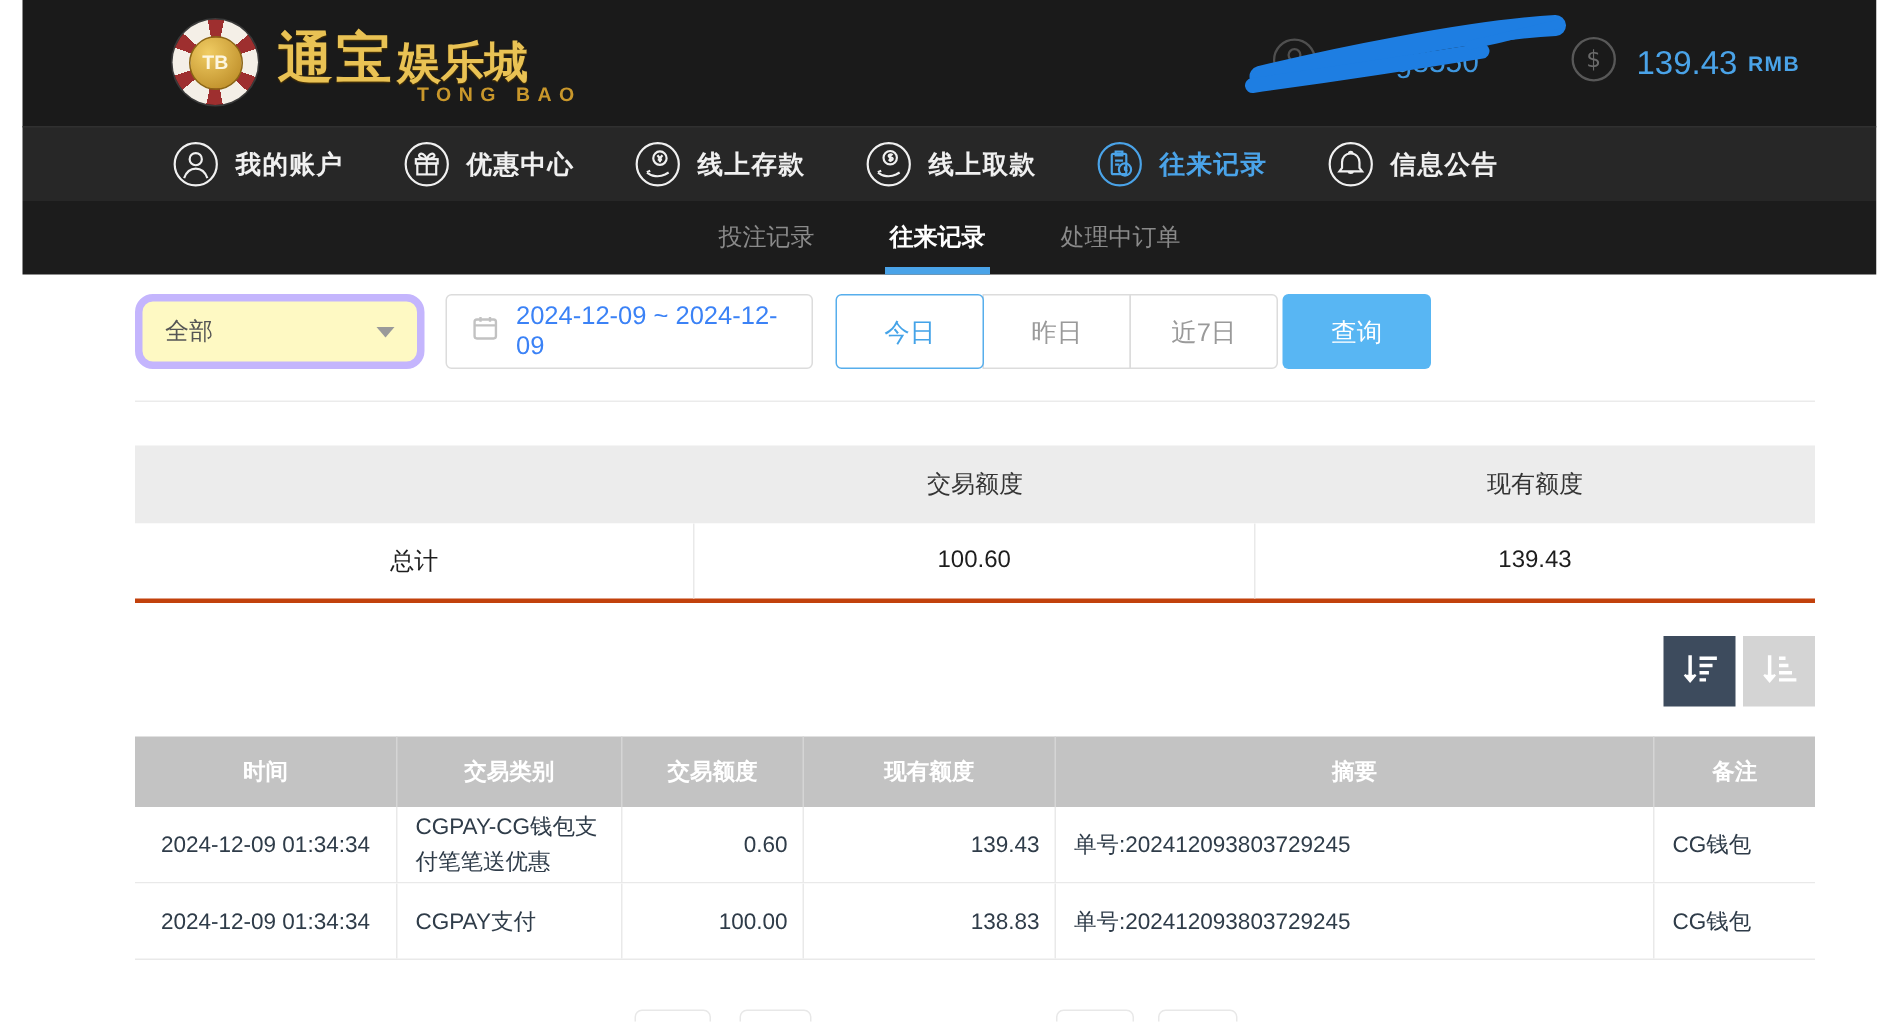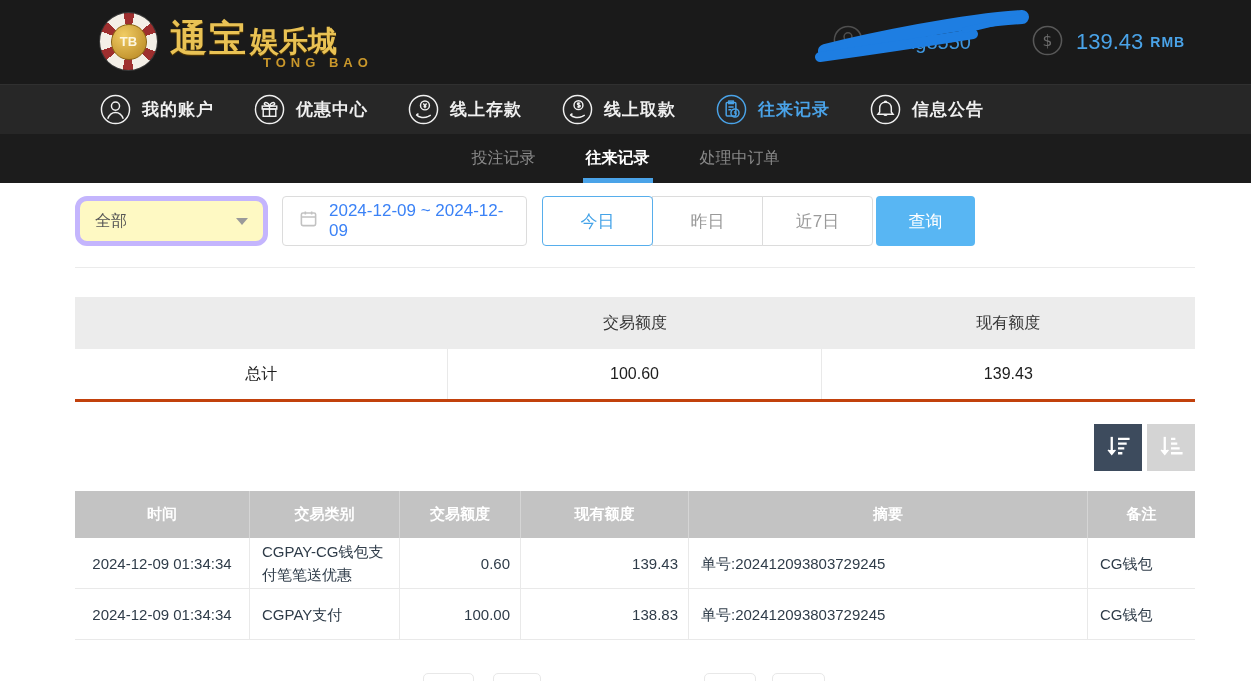--- a/index.html
+++ b/index.html
@@ -1,17 +1,17 @@
 <!DOCTYPE html>
 <html><head>
 <meta charset="utf-8">
 <style>
   * { margin:0; padding:0; box-sizing:border-box; }
   body { font-family:"Liberation Sans","DejaVu Sans",sans-serif; background:#fff; }
-  .page { position:relative; width:1251px; height:681px; overflow:hidden; background:#fff; }
+  .page { position:relative; width:1251px; height:681px; overflow:hidden; background:#fff;padding-left:15px; }
 
   
   .top-header { position:relative; height:84px; background:#1a1a1a; }
   .logo { position:absolute; left:100px; top:13px; display:flex; align-items:center; }
   .chip { width:57px; height:57px; border-radius:50%;
           background:repeating-conic-gradient(from -10deg,#9e2f2f 0 22deg,#f4efe7 22deg 60deg);
           box-shadow:0 0 0 1px #3a3a3a; display:flex; align-items:center; justify-content:center; }
   .chip-core { width:36px; height:36px; border-radius:50%;
                background:radial-gradient(circle at 35% 30%,#f0cc63,#b5831f);
                border:1px solid #8a6414; color:#fdf6df; font-size:13px; font-weight:bold;
@@ -52,21 +52,21 @@
   .filter-row { margin-top:13px; height:50px; display:flex; align-items:stretch; }
   .select-box { width:193px; border:5px solid #c4b5fd; border-radius:12px; display:flex;
                 align-items:center; justify-content:space-between; padding:0 15px;
                 font-size:16px; color:#555; cursor:pointer; background:#fef9c3; }
   .caret-down { width:0; height:0; border-left:6px solid transparent; border-right:6px solid transparent;
                 border-top:7px solid #9a9a9a; }
   .date-box { margin-left:14px; width:245px; border:1px solid #dcdcdc; border-radius:4px;
               display:flex; align-items:center; padding:0 16px; gap:11px; font-size:17px;
               color:#3b82f6; cursor:pointer; background:#fff; }
   .range-group { margin-left:15px; display:flex; }
-  .range-btn { width:111px; border:1px solid #dcdcdc; background:#fff; font-size:17px;
+  .range-btn { width:99px; border:1px solid #dcdcdc; background:#fff; font-size:17px;
                color:#9a9a9a; cursor:pointer; font-family:inherit; }
   .range-btn:first-child { border-radius:4px 0 0 4px; }
   .range-btn:last-child { border-radius:0 4px 4px 0; }
   .range-btn + .range-btn { margin-left:-1px; }
   .range-btn.active { border:1px solid #57aeec; color:#44a3e8; position:relative; z-index:2;
                       border-radius:4px; }
   .query-btn { margin-left:3px; width:99px; background:#58b6f3; border:none; border-radius:4px;
                color:#fff; font-size:17px; cursor:pointer; font-family:inherit; }
 
   .divider { margin-top:21px; border-top:1px solid #ebebeb; }

